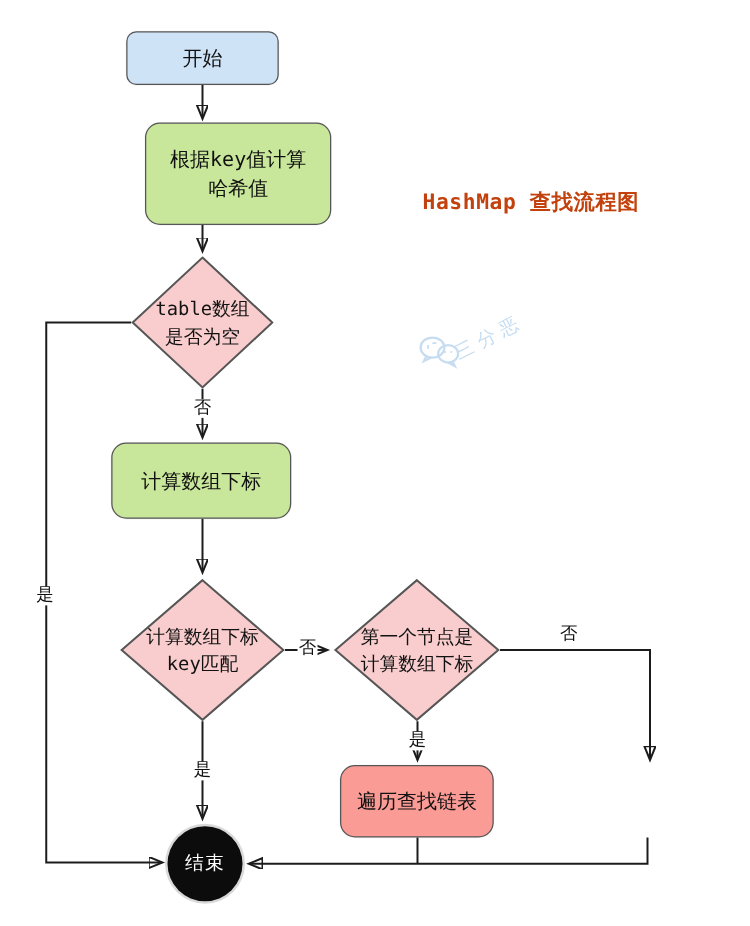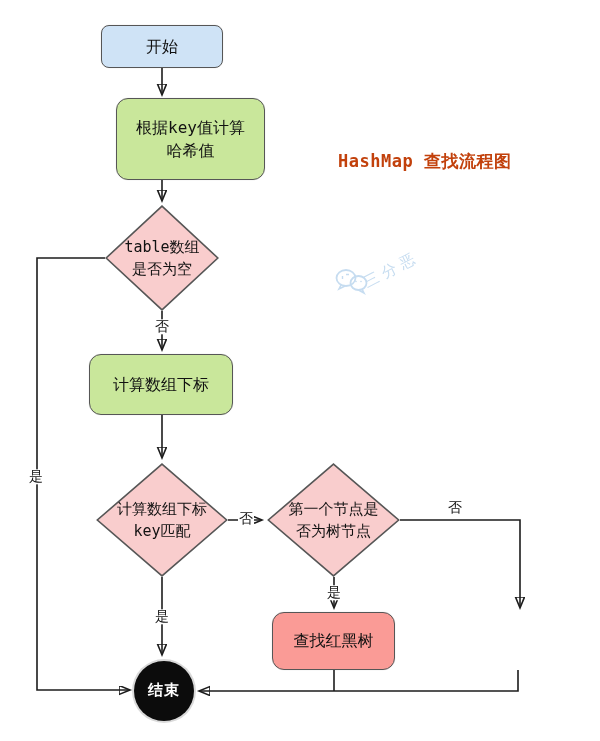--- a/index.html
+++ b/index.html
@@ -19,21 +19,21 @@
   .start-fill{background:var(--start_fill);}
   .process-fill{background:var(--process_fill);}
   .rbtree-fill{background:var(--rbtree_fill);}
   .list-fill{background:var(--list_fill);}
   .diamond{background:transparent;border:none;}
   .diamond svg{position:absolute;left:0;top:0;width:100%;height:100%;}
   .diamond polygon{fill:var(--decision_fill);stroke:#565656;stroke-width:1.6;}
   .diamond .dtext{position:relative;z-index:1;font-size:15px;line-height:1.5;}
   .endnode{
     background:var(--end_fill);border-radius:50%;color:#fff;
-    font-size:15px;font-weight:bold;letter-spacing:1px;
+    font-size:15px;font-weight:normal;letter-spacing:1px;
     box-shadow:0 0 0 2px rgba(0,0,0,0.15);
   }
   #edges{position:absolute;left:0;top:0;pointer-events:none;}
   #edges path{stroke:#1c1c1c;stroke-width:1.6;fill:none;}
   .edge-label{
     position:absolute;transform:translate(-50%,-50%);
     font-size:14px;color:#111;background:#fff;padding:0 1px;line-height:1.1;
   }
   .edge-label.no-bg{background:transparent;}
   .page-title{
@@ -112,24 +112,24 @@
     </svg>
     <span class="dtext">计算数组下标
 key匹配</span>
   </div>
 
   <div class="node diamond" style="left:267px;top:463px;width:133px;height:114px;">
     <svg viewBox="0 0 100 100" preserveAspectRatio="none">
       <polygon points="50,1 99,50 50,99 1,50" vector-effect="non-scaling-stroke"></polygon>
     </svg>
     <span class="dtext">第一个节点是
-否为树节点</span>
+计算数组下标</span>
   </div>
 
-  <div class="node rounded rbtree-fill" style="left:272px;top:612px;width:123px;height:58px;border-radius:12px;">查找红黑树</div>
+  <div class="node rounded rbtree-fill" style="left:272px;top:612px;width:123px;height:58px;border-radius:12px;">遍历查找链表</div>
 
 
   <div class="node endnode" style="left:134px;top:661px;width:60px;height:60px;">结束</div>
 
   <div class="edge-label" style="left:162px;top:327px;">否</div>
   <div class="edge-label" style="left:36px;top:477px;">是</div>
   <div class="edge-label" style="left:246px;top:519px;">否</div>
   <div class="edge-label" style="left:162px;top:617px;">是</div>
   <div class="edge-label no-bg" style="left:455px;top:508px;">否</div>
   <div class="edge-label" style="left:334px;top:593px;">是</div>

